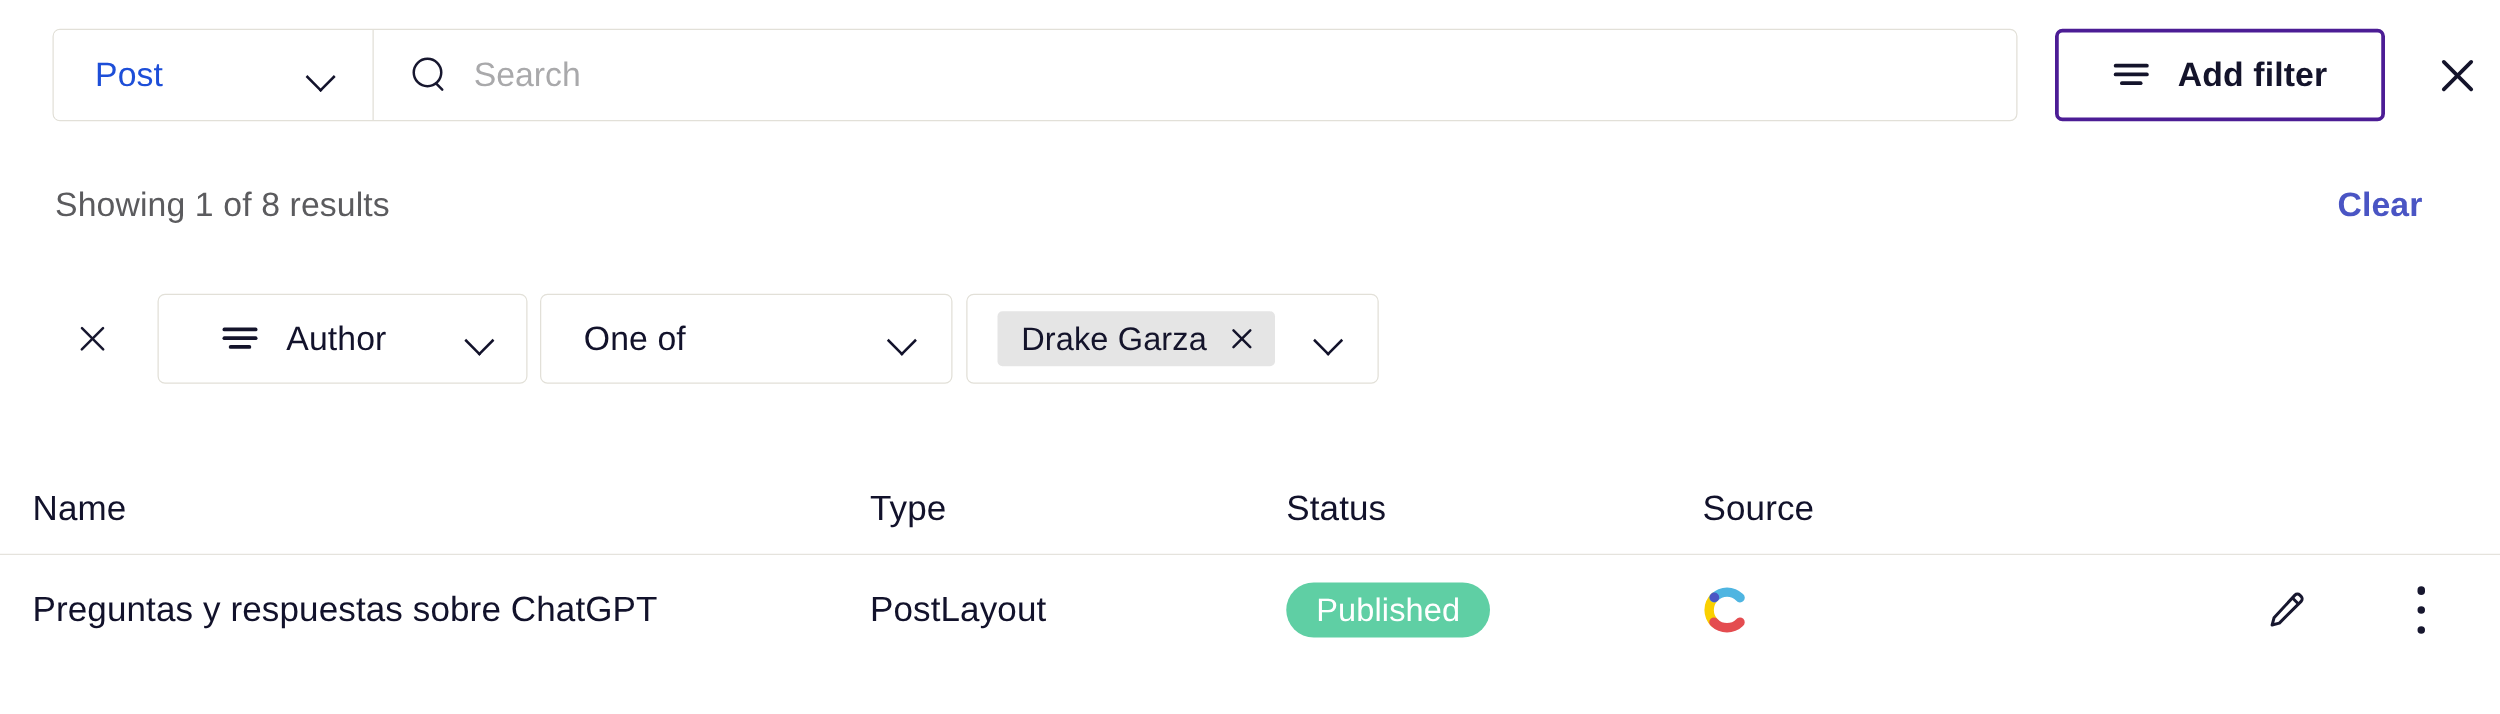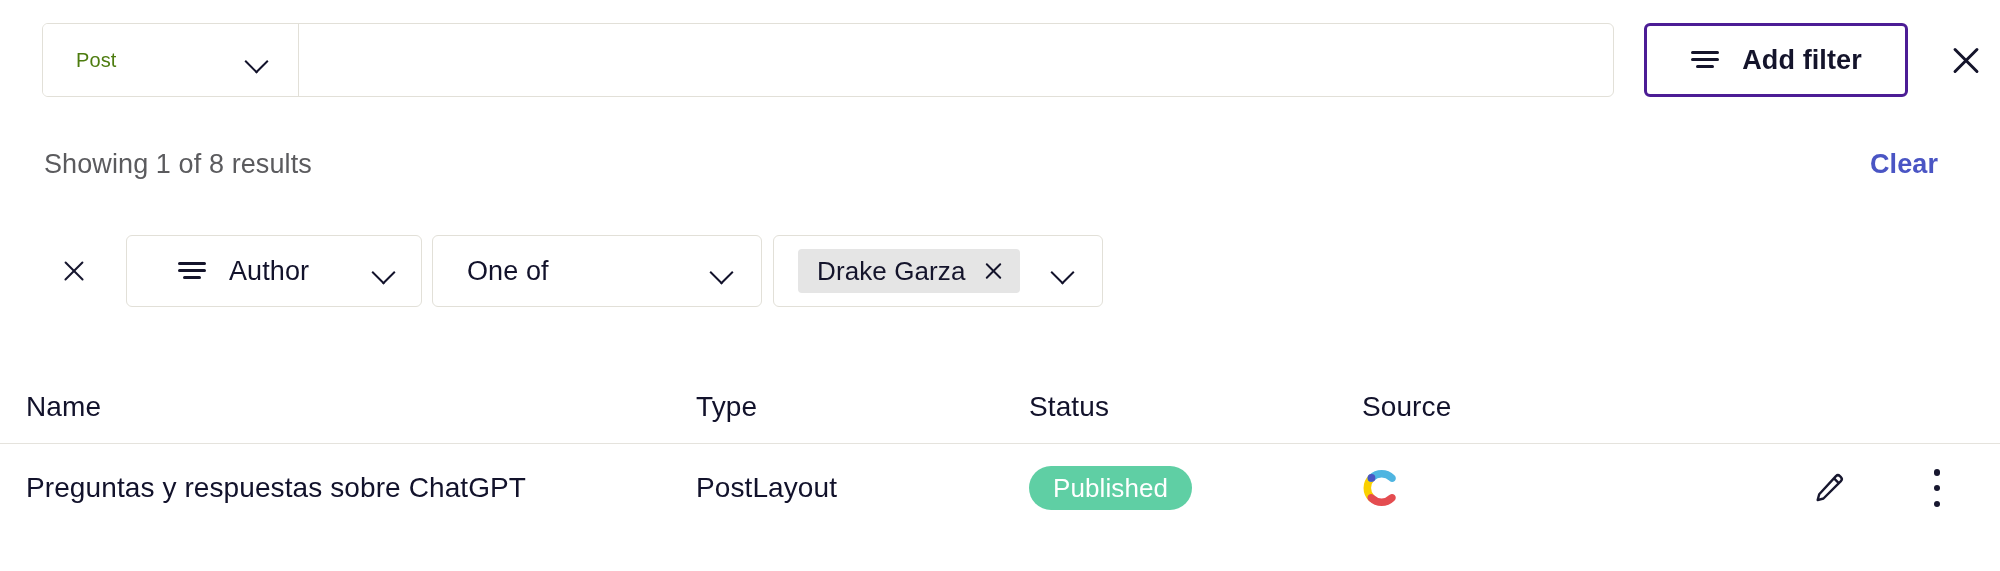--- a/index.html
+++ b/index.html
@@ -48,22 +48,22 @@
     display: flex;
     align-items: center;
     justify-content: space-between;
     width: 256px;
     padding: 0 28px 0 33px;
     border-right: 1px solid #e2e0d8;
     cursor: pointer;
     background: #ffffff;
   }
   .type-select-label {
-    font-size: 20px;
-    color: #4d7c0f;
+    font-size: 27px;
+    color: #1d4ed8;
     letter-spacing: .1px;
   }
 
   .chevron {
     display: inline-block;
     width: 26px;
     height: 26px;
     position: relative;
     flex: 0 0 auto;
   }
@@ -384,20 +384,24 @@
 
   <div class="searchbar-row">
 
     <div class="search-group">
 
       <div class="type-select">
         <span class="type-select-label">Post</span>
         <span class="chevron"></span>
       </div>
 
+      <label class="search-field">
+        <span class="icon-search"></span>
+        <input class="search-input" type="text" placeholder="Search" style="">
+      </label>
 
     </div>
 
     <div class="add-filter-btn">
       <span class="icon-filterlines">
         <i></i>
           <i></i>
           <i></i>
       </span>
       <span class="add-filter-label">Add filter</span>

